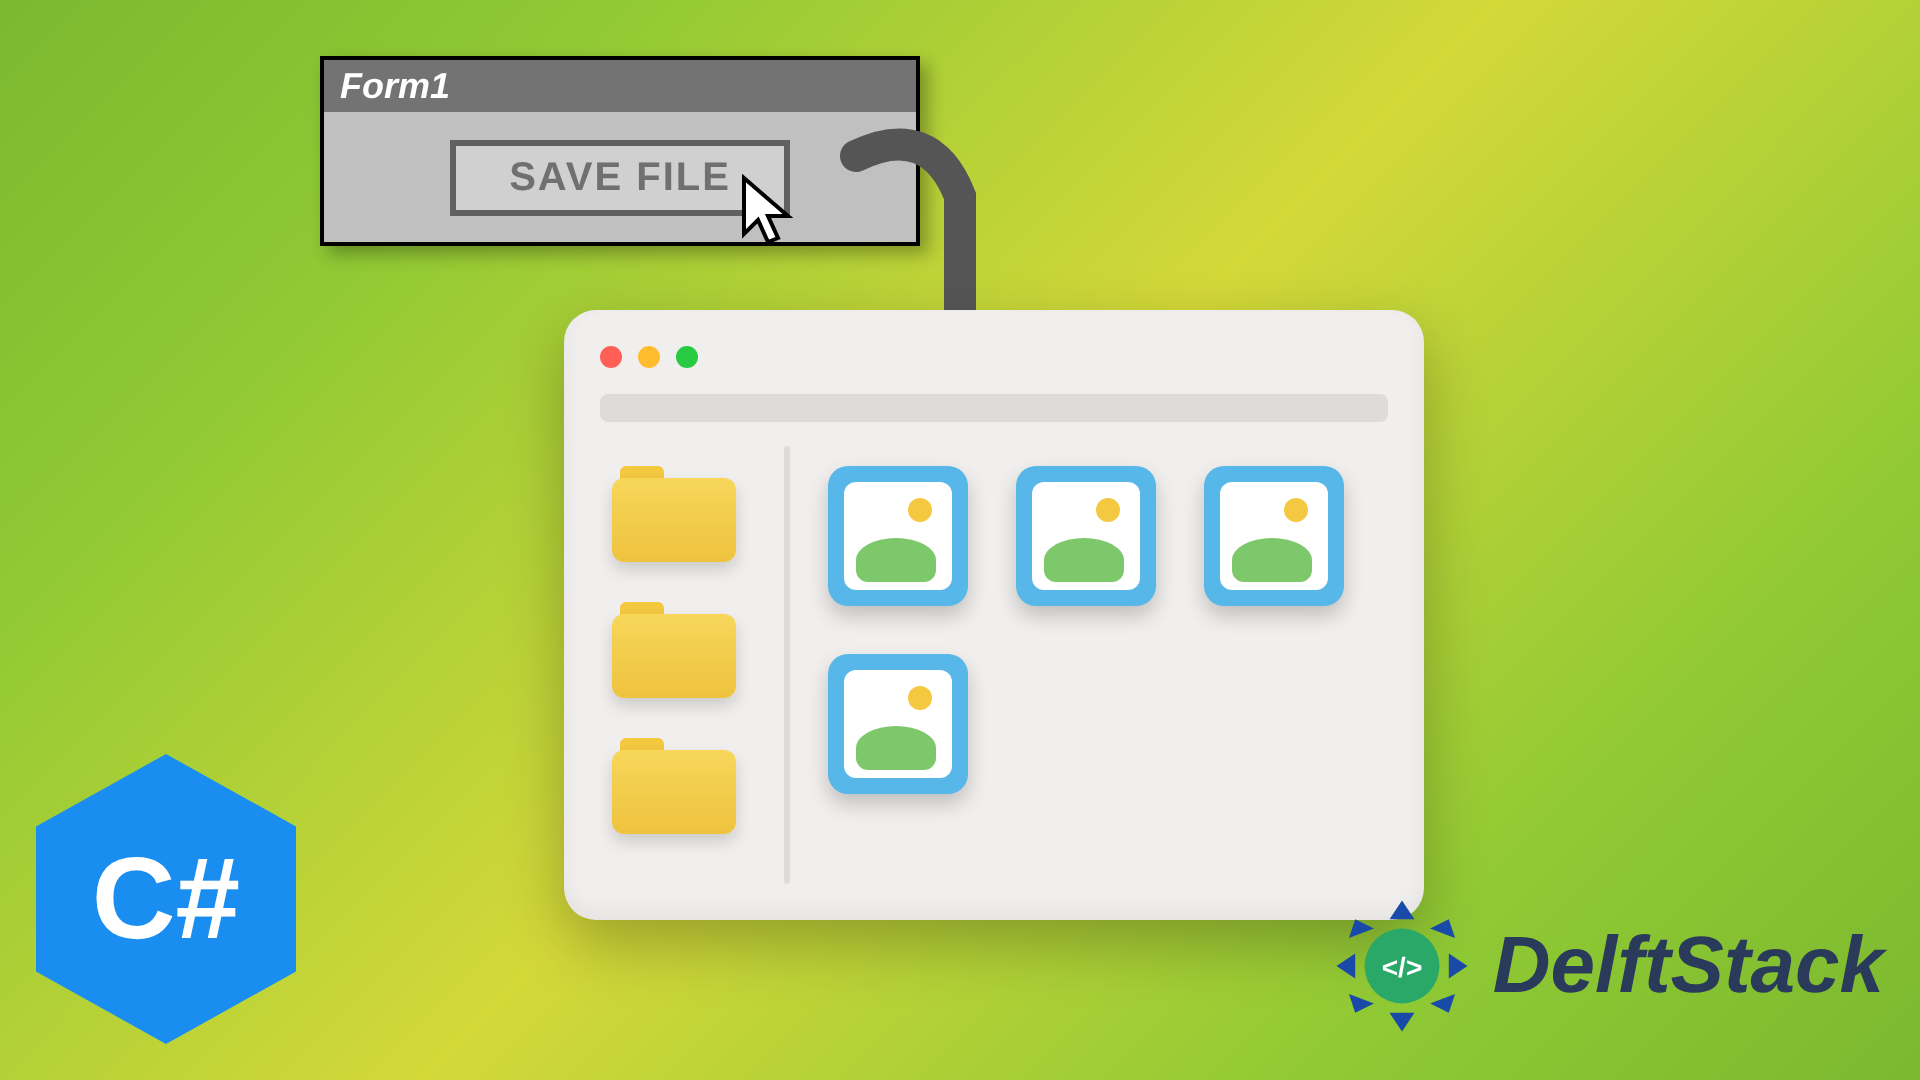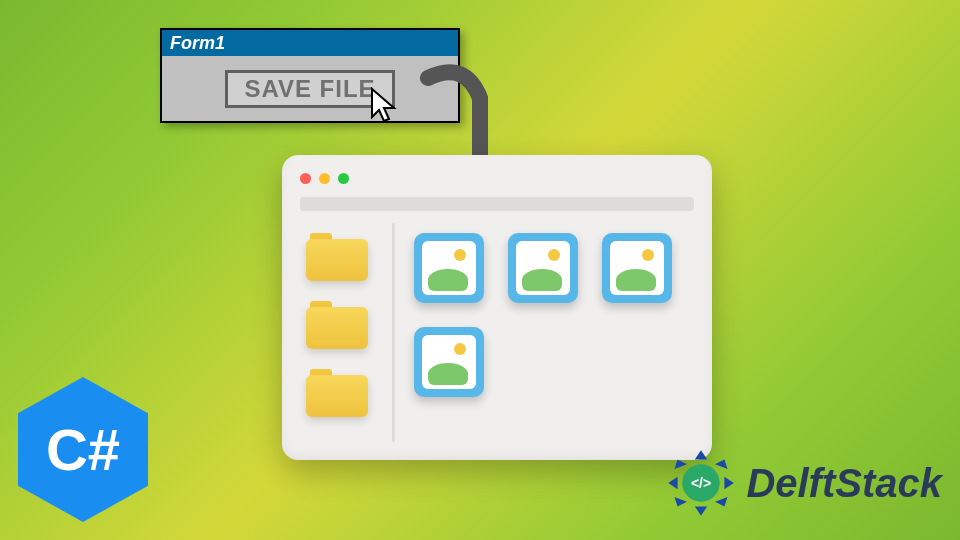--- a/index.html
+++ b/index.html
@@ -17,21 +17,21 @@
       position: absolute;
       left: 160px;
       top: 28px;
       width: 300px;
       height: 95px;
       background: #c0c0c0;
       border: 2px solid #000;
       box-shadow: 4px 4px 8px rgba(0,0,0,0.3);
     }
     .titlebar {
-      background: #0369a1;
+      background: #737373;
       height: 26px;
       display: flex;
       align-items: center;
       padding-left: 8px;
       color: #fff;
       font-weight: bold;
       font-size: 18px;
       font-style: italic;
       text-align: center;
     }
@@ -39,21 +39,21 @@
       margin: 14px auto;
       width: 170px;
       height: 38px;
       background: #d0d0d0;
       border: 3px solid #606060;
       display: flex;
       align-items: center;
       justify-content: center;
       color: #707070;
       font-weight: bold;
-      font-size: 24px;
+      font-size: 20px;
       letter-spacing: 1px;
       cursor: pointer;
       position: relative;
     }
     .cursor-icon {
       position: absolute;
       right: -10px;
       bottom: -22px;
       width: 36px;
       height: 40px;

